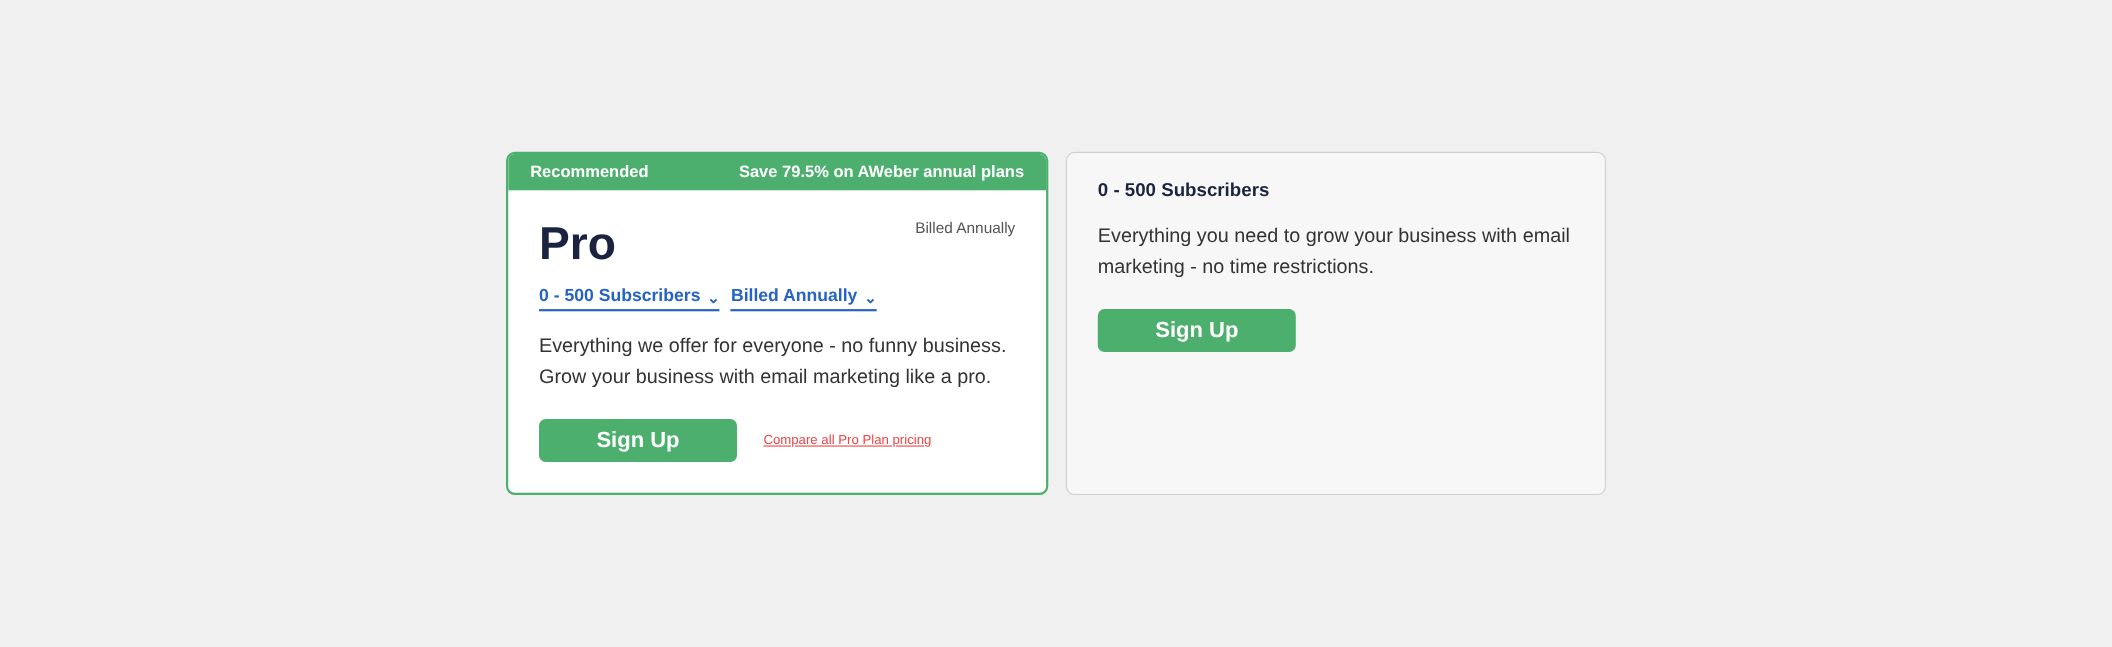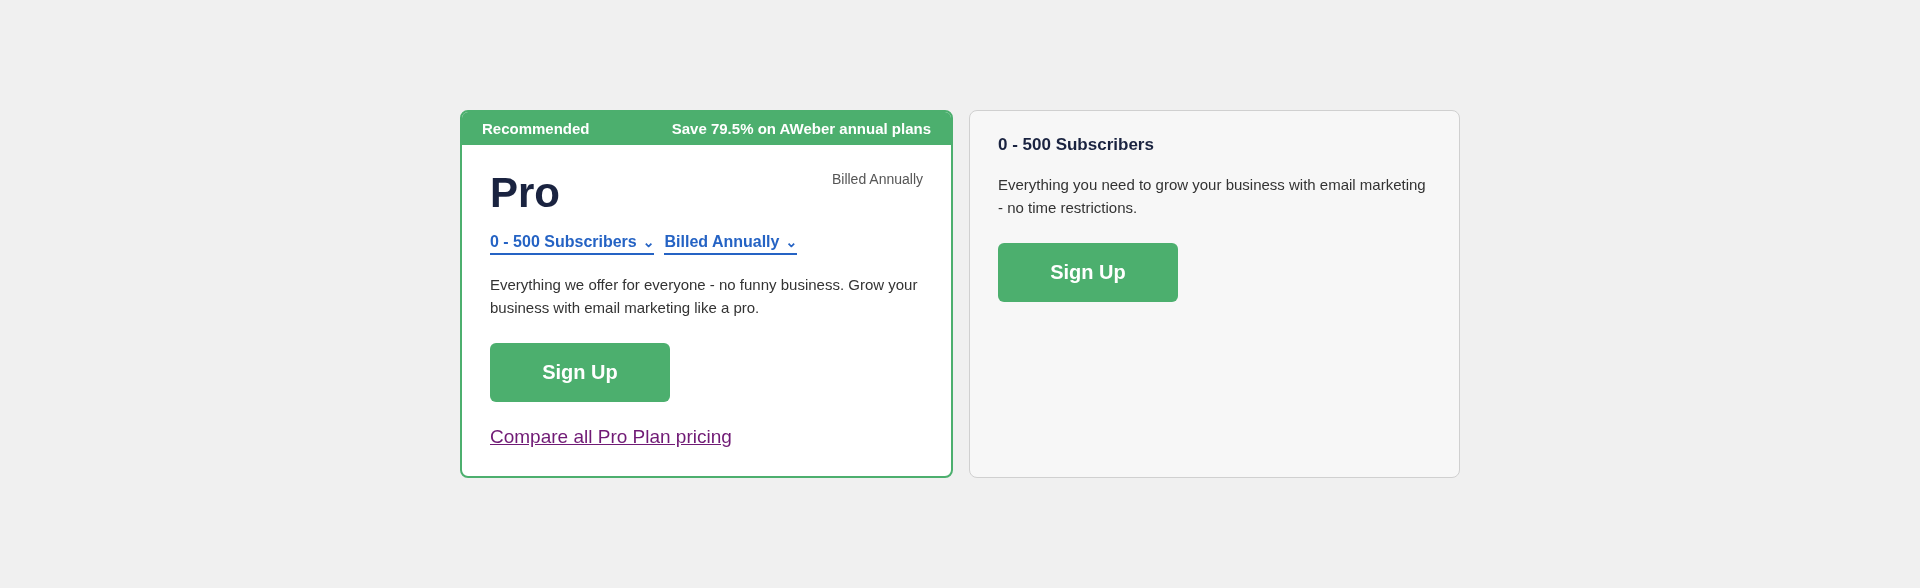--- a/index.html
+++ b/index.html
@@ -138,47 +138,47 @@
       padding-bottom: 2px;
       text-decoration: none;
     }
 
     .selector-dropdown .chevron {
       font-size: 14px;
     }
 
     .plan-description {
       color: #333;
-      font-size: 15px;
+      font-size: 18px;
       line-height: 1.55;
       margin-bottom: 24px;
     }
 
     .plan-actions {
       display: flex;
       align-items: center;
       gap: 24px;
       flex-wrap: wrap;
     }
 
     .signup-btn {
       background: #4caf6e;
       color: #ffffff;
       border: none;
       border-radius: 6px;
-      padding: 18px 48px;
+      padding: 8px 48px;
       font-size: 20px;
       font-weight: 700;
       cursor: pointer;
       min-width: 180px;
     }
 
     .compare-link {
-      color: #701a75;
-      font-size: 19px;
+      color: #ef4444;
+      font-size: 12px;
       text-decoration: underline;
       cursor: pointer;
     }
 
     .subscribers-static {
       color: #1a2340;
       font-size: 17px;
       font-weight: 600;
       margin-bottom: 18px;
     }

